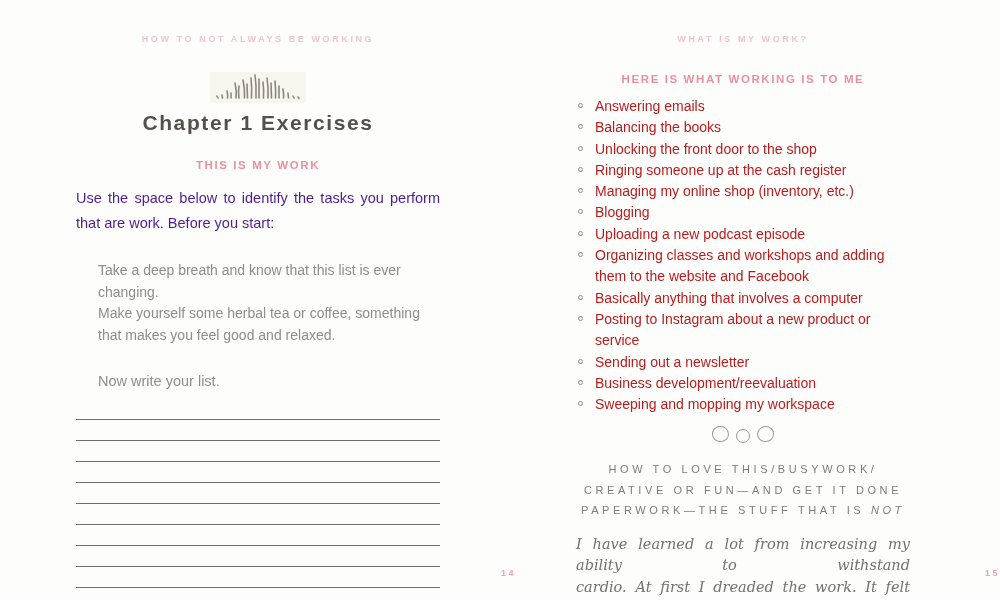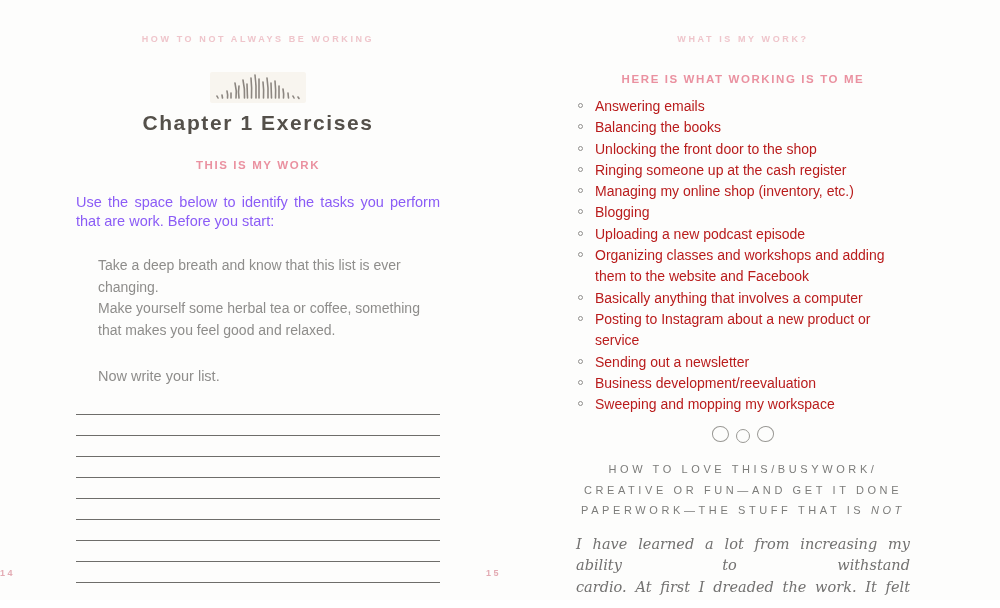--- a/index.html
+++ b/index.html
@@ -28,32 +28,32 @@
     font-size:21px; letter-spacing:1.6px; color:#54504a;
   }
   .pink-heading {
     text-align:center; font-size:11.5px; font-weight:bold;
     letter-spacing:1.6px; color:#ea91a0;
   }
   .page.left  .pink-heading { margin-top:24px; }
   .page.right .pink-heading { margin-top:29px; }
 
   .intro {
-    margin-top:22px; font-size:14.5px; line-height:19px;
-    text-align:justify; color:#8b5cf6;
+    margin-top:15px; font-size:14.5px; line-height:25px;
+    text-align:justify; color:#4c1d95;
   }
   .steps { margin-top:24px; padding-left:22px; font-size:14px; line-height:21.5px; }
   .prompt { margin-top:27px; padding-left:22px; font-size:14.5px; }
 
   .writing-lines { margin-top:10px; }
   .writing-line { height:21px; border-bottom:1px solid #6e6d6a; }
 
   .page-number {
     position:absolute; bottom:30px; left:0; right:0;
-    text-align:left; font-size:9px; font-weight:bold;
+    text-align:right; font-size:9px; font-weight:bold;
     letter-spacing:2.5px; color:#e3abb3;
   }
   .page.left  .page-number { right:-16px; }  
   .page.right .page-number { left:-14px; }
 
   .work-list { margin-top:11px; list-style:none; }
   .work-list li {
     position:relative; padding-left:19px;
     font-size:14px; line-height:21.3px; color:#b91c1c;
   }

